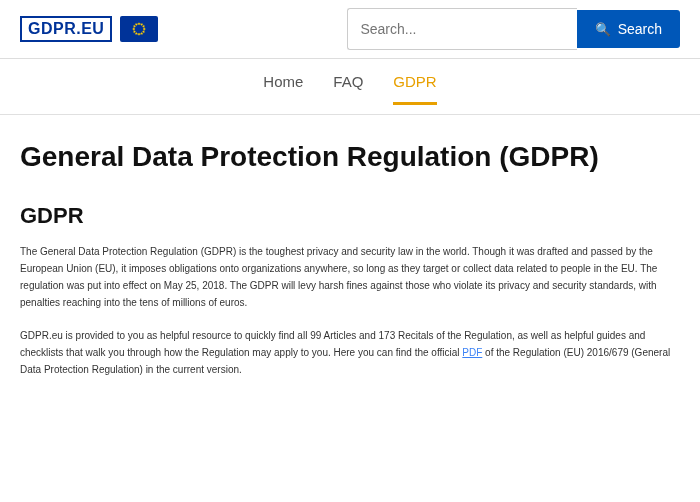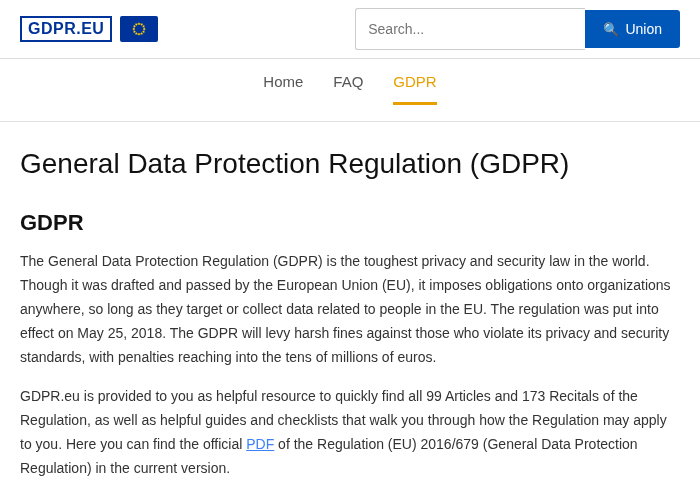--- a/index.html
+++ b/index.html
@@ -71,21 +71,21 @@
       border-radius: 0 3px 3px 0;
       font-weight: 500;
     }
 
     
     .nav {
       display: flex;
       align-items: center;
       justify-content: center;
       gap: 30px;
-      padding: 14px 20px 16px;
+      padding: 14px 20px 9px;
       border-bottom: 1px solid #e0e0e0;
     }
     .nav-item {
       font-size: 15px;
       color: #555;
       text-decoration: none;
       padding-bottom: 12px;
       cursor: pointer;
       display: block;
       border-bottom: 3px solid transparent;
@@ -96,33 +96,33 @@
       font-weight: 500;
     }
 
     
     .main {
       padding: 24px 20px 30px;
       max-width: 700px;
     }
     .page-title {
       font-size: 28px;
-      font-weight: normal;
+      font-weight: bold;
       color: #111;
       margin-bottom: 28px;
       line-height: 1.3;
     }
     .section-heading {
       font-size: 22px;
       font-weight: bold;
       color: #111;
       margin-bottom: 14px;
     }
     .body-text {
-      font-size: 14px;
+      font-size: 10px;
       line-height: 1.7;
       color: #333;
       margin-bottom: 16px;
     }
     .body-text a, .link {
       color: #3b82f6;
       text-decoration: underline;
       cursor: pointer;
     }
   </style>
@@ -154,21 +154,21 @@
           <polygon points="15,3 15.4,4.2 16.7,4.2 15.7,4.9 16.1,6.1 15,5.4 13.9,6.1 14.3,4.9 13.3,4.2 14.6,4.2" transform="rotate(330,15,10)"></polygon>
         </g>
       </svg>
     </div>
   </div>
 
   <div class="search-area">
     <input class="search-input" type="text" placeholder="Search..." style="">
     <button class="search-btn">
       <span style="font-size:13px;">🔍</span>
-      <span>Union</span>
+      <span>Search</span>
     </button>
   </div>
 </div>
 
 <nav class="nav">
   <a class="nav-item">Home</a>
   <a class="nav-item">FAQ</a>
   <a class="nav-item active">GDPR</a>
 </nav>
 

